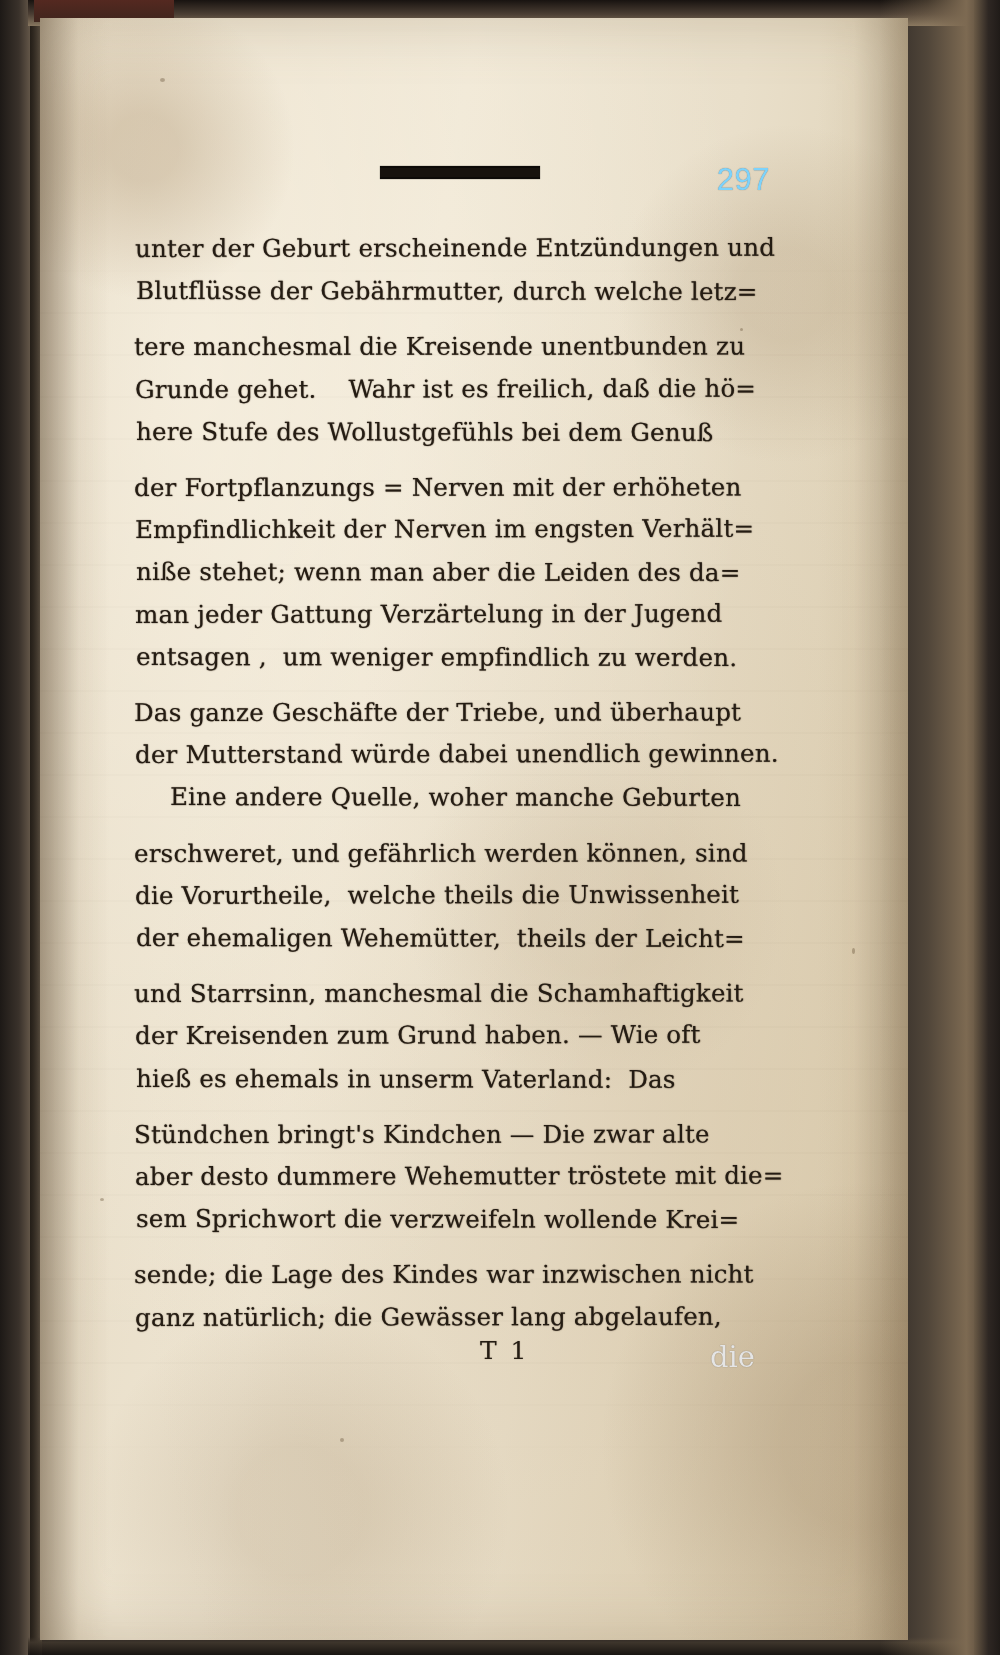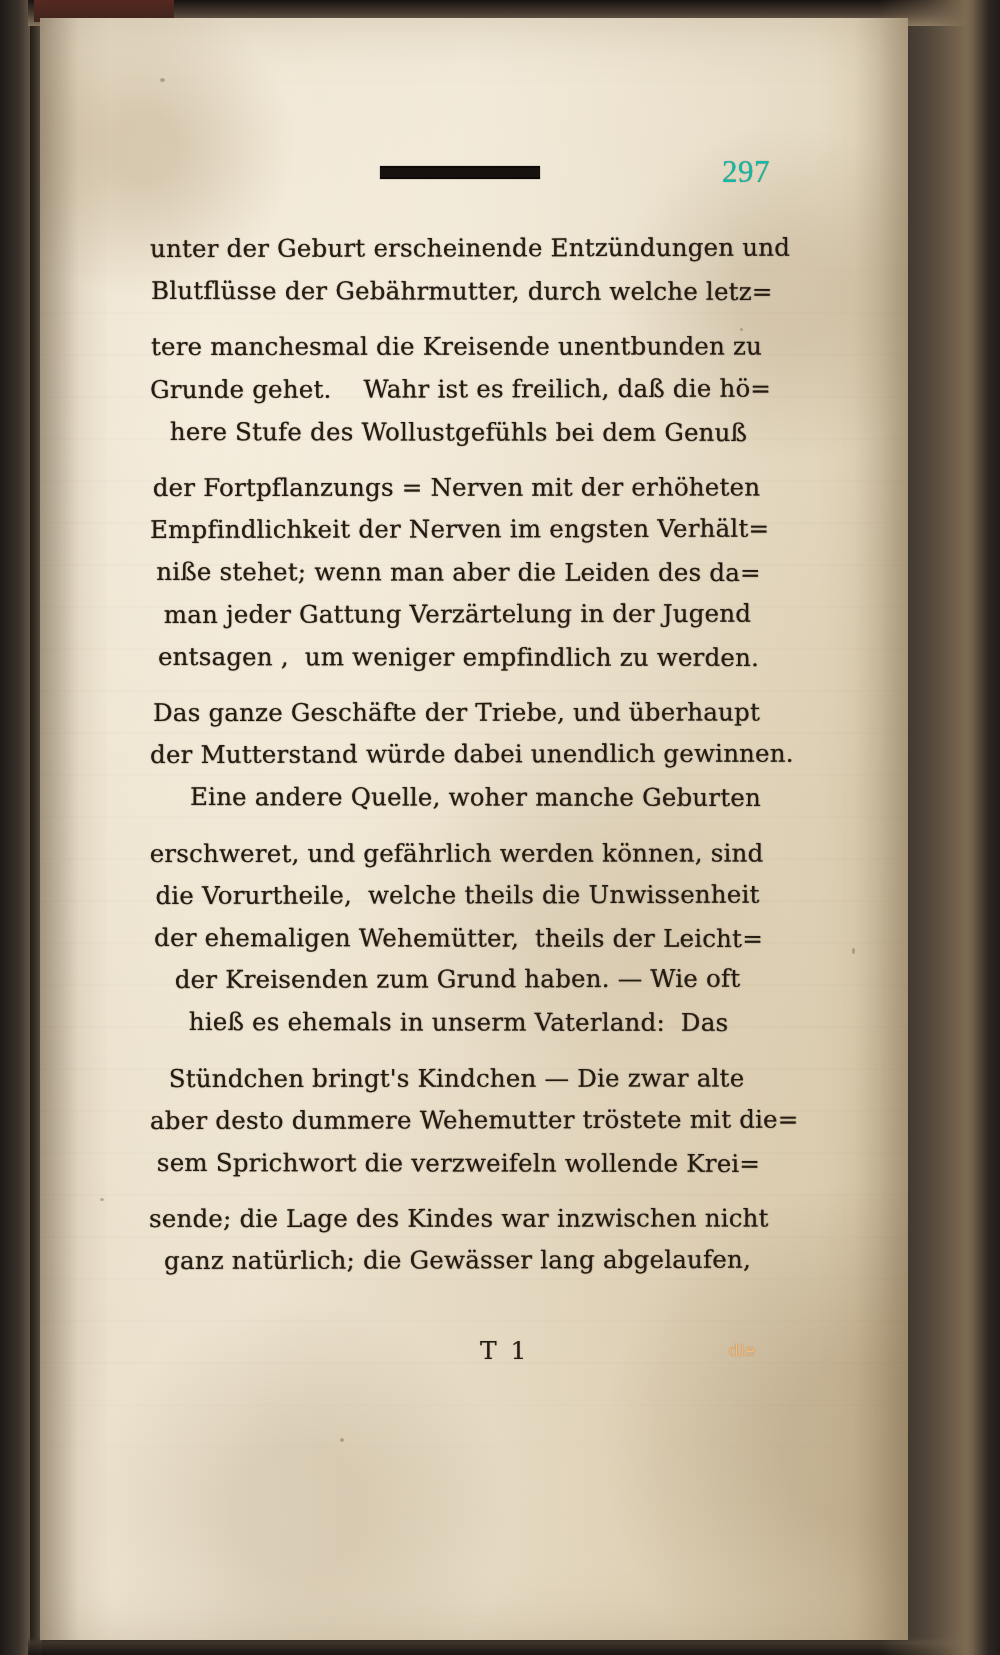--- a/index.html
+++ b/index.html
@@ -123,35 +123,34 @@
     width: 160px;
     height: 9px;
     background: #17120d;
     border-top: 2px solid #0d0a07;
     border-bottom: 2px solid #0d0a07;
     box-shadow: 0 0 1px rgba(0,0,0,.6);
   }
   .folio {
     position: absolute;
     right: 0;
-    top: 4px;
-    font-family: Liberation Serif, serif;
+    top: 12px;
+    font-family: Liberation Sans, sans-serif;
     font-size: 31px;
-    color: #14b8a6;
+    color: #7dd3fc;
     letter-spacing: .5px;
     text-shadow: 0 0 1px rgba(35,25,15,.5);
   }
 
   
   .textblock {
     position: absolute;
-    left: 150px;
+    left: 135px;
     top: 228px;
     width: 615px;
-    text-align: center;
   }
   .line {
     font-family: "DejaVu Serif", serif;
     font-size: 24.5px;
     line-height: 42.2px;
     color: #241c13;
     white-space: pre;
     letter-spacing: .2px;
     text-shadow: 0 0 1.2px rgba(40,28,16,0.55), 0.4px 0.3px 0.8px rgba(60,44,26,0.35);
     transform-origin: left center;
@@ -178,22 +177,22 @@
     font-size: 25px;
     color: #241c13;
     letter-spacing: 3px;
     text-shadow: 0 0 1px rgba(40,28,16,.5);
   }
   .catchword {
     position: absolute;
     right: 10px;
     top: 4px;
     font-family: "DejaVu Serif", serif;
-    font-size: 17px;
-    color: #fdba74;
+    font-size: 29px;
+    color: #e5e5e5;
     text-shadow: 0 0 1px rgba(40,28,16,.5);
   }
 
   
   .bleed {
     position: absolute;
     inset: 0;
     opacity: .05;
     pointer-events: none;
     background:
@@ -248,20 +247,21 @@
     <div class="line j2">niße stehet; wenn man aber die Leiden des da=</div>
     <div class="line j1">man jeder Gattung Verzärtelung in der Jugend</div>
     <div class="line j2">entsagen ,  um weniger empfindlich zu werden.</div>
     <div class="line j3">Das ganze Geschäfte der Triebe, und überhaupt</div>
     <div class="line j1">der Mutterstand würde dabei unendlich gewinnen.</div>
 
     <div class="line indent j2">Eine andere Quelle, woher manche Geburten</div>
     <div class="line j3">erschweret, und gefährlich werden können, sind</div>
     <div class="line j1">die Vorurtheile,  welche theils die Unwissenheit</div>
     <div class="line j2">der ehemaligen Wehemütter,  theils der Leicht=</div>
+    <div class="line j3">und Starrsinn, manchesmal die Schamhaftigkeit</div>
     <div class="line j1">der Kreisenden zum Grund haben. — Wie oft</div>
     <div class="line j2">hieß es ehemals in unserm Vaterland:  Das</div>
     <div class="line j3">Stündchen bringt's Kindchen — Die zwar alte</div>
     <div class="line j1">aber desto dummere Wehemutter tröstete mit die=</div>
     <div class="line j2">sem Sprichwort die verzweifeln wollende Krei=</div>
     <div class="line j3">sende; die Lage des Kindes war inzwischen nicht</div>
     <div class="line j1">ganz natürlich; die Gewässer lang abgelaufen,</div>
   </div>
 
   <div class="footline">

